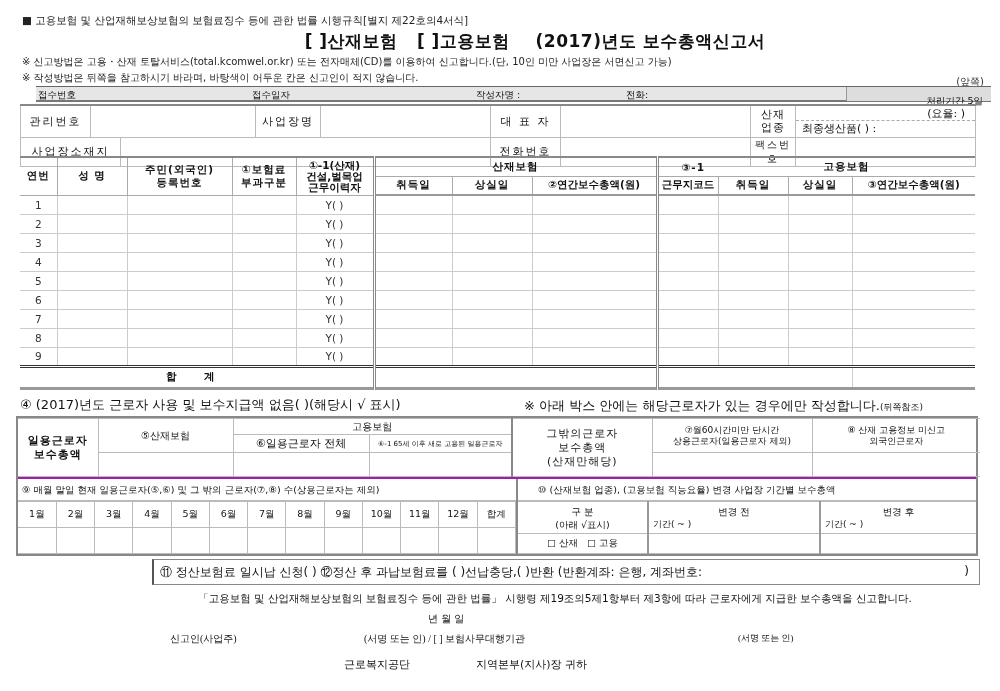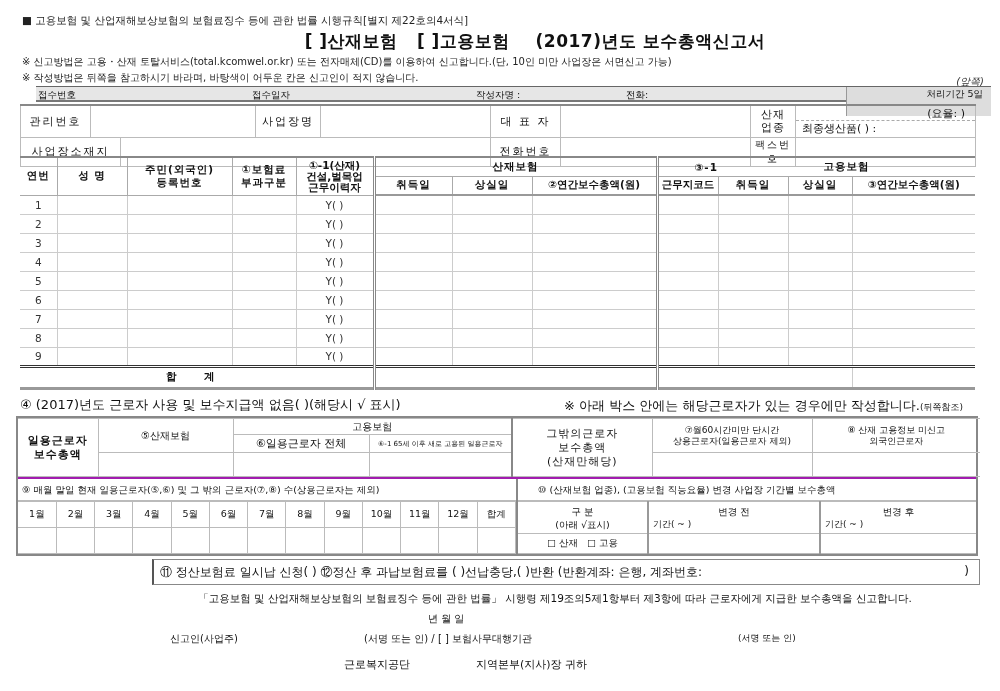--- a/index.html
+++ b/index.html
@@ -2,64 +2,64 @@
 <html><head>
 <meta charset="utf-8">
 <style>
   * { box-sizing: border-box; margin: 0; padding: 0; }
   html, body { width: 1000px; height: 691px; background: #fff; overflow: hidden; }
   body { font-family: "DejaVu Sans", "Liberation Sans", sans-serif; color: #111; position: relative; }
   .abs { position: absolute; }
   .t-law { left: 22px; top: 14px; font-size: 10.5px; color: #222; }
   .t-title { left: 0; width: 1000px; top: 30px; text-align: center; font-size: 17px; font-weight: bold; padding-left: 70px; letter-spacing: 0.5px; }
   .t-note { left: 22px; font-size: 10px; color: #222; }
-  .t-front { right: 16px; top: 75px; font-size: 10px; color: #333; font-style: italic; }
+  .t-front { right: 16px; top: 75px; font-size: 10px; color: #333; }
 
   table { border-collapse: collapse; table-layout: fixed; }
   td, th { font-weight: normal; }
 
   
   .receipt { position: absolute; left: 20px; top: 86px; width: 955px; height: 16px; background: #e6e6e6; border-top: 1px solid #666; border-bottom: 2px solid #777; font-size: 9.5px; margin-left: 16px; }
   .receipt span { position: absolute; top: 2px; }
-  .receipt .proc { right: 0; top: 0; height: 29px; width: 145px; background: #ddd; border-left: 1px solid #999; text-align: right; padding: 1px 8px 0 0; }
+  .receipt .proc { right: 0; top: 0; height: 14px; width: 145px; background: #ddd; border-left: 1px solid #999; text-align: right; padding: 8px 8px 0 0; }
 
   
   .info { position: absolute; left: 20px; top: 104px; width: 955px; font-size: 11px; font-weight: bold; border-top: 2px solid #888; }
   .info td { border: 1px solid #bbb; height: 19px; padding: 0 4px; }
   .info .lbl { text-align: center; letter-spacing: 2px; }
   .info .dash { border-bottom: 1px dashed #aaa; }
 
   
   .main { position: absolute; left: 20px; top: 156px; width: 955px; font-size: 10.5px; border-top: 2px solid #888; }
   .main td { border: 1px solid #ccc; text-align: center; height: 19px; }
   .main .hd td { font-weight: bold; font-size: 10.5px; letter-spacing: 1px; border-color: #aaa; }
   .main .hd2 td { border-bottom: 2px solid #999; }
   .main .vbar { border-left: 3px double #888 !important; }
   .main .row td { color: #333; }
   .main .sum td { border-top: 3px double #333; height: 22px; font-weight: bold; letter-spacing: 12px; border-bottom: 3px solid #999; }
   .main td:first-child { border-left: none; }
   .main td:last-child { border-right: none; }
 
   .sec4 { left: 20px; top: 396px; font-size: 13px; }
-  .sec4b { left: 524px; top: 397px; font-size: 13px; margin-left: 40px; }
+  .sec4b { left: 524px; top: 397px; font-size: 13px; }
   .sec4b small { font-size: 9px; }
 
   
   .box { position: absolute; left: 16px; top: 416px; width: 962px; border: 2px solid #888; font-size: 10px; }
   .box table { width: 100%; }
   .box td { border: 1px solid #bbb; text-align: center; }
   .b-small { font-size: 11px; }
   .b-bold { font-weight: bold; font-size: 11px; letter-spacing: 1px; }
 
   .month td { height: 26px; font-size: 9.5px; }
   .sec11 { position: absolute; left: 152px; top: 559px; width: 828px; height: 26px; border: 1px solid #888; border-left: 2px solid #555; font-size: 12px; padding: 4px 0 0 6px; }
   .sec11 .close { position: absolute; right: 10px; top: 4px; }
   .decl { left: 155px; top: 592px; font-size: 10.5px; width: 800px; text-align: center; }
   .date { top: 612px; font-size: 10px; }
-  .sign { top: 632px; font-size: 10px; }
+  .sign { top: 632px; font-size: 10px; font-family: Liberation Serif, serif; }
   .addr { top: 657px; font-size: 11px; }
 </style>
 </head>
 <body>
 
 <div class="abs t-law">■ 고용보험 및 산업재해보상보험의 보험료징수 등에 관한 법률 시행규칙[별지 제22호의4서식]</div>
 <div class="abs t-title">
   <span>[    ]산재보험</span>
   &nbsp;&nbsp;<span>[    ]고용보험</span>
   &nbsp;&nbsp;&nbsp;<span>(2017)년도 보수총액신고서</span>
@@ -134,21 +134,21 @@
     <td rowspan="2">연번</td>
     <td rowspan="2">성  명</td>
     <td rowspan="2" style="white-space:pre-line;line-height:13px">주민(외국인)
 등록번호</td>
     <td rowspan="2" style="white-space:pre-line;line-height:13px">①보험료
 부과구분</td>
     <td rowspan="2" style="white-space:pre-line;line-height:11px;letter-spacing:0">①-1(산재)
 건설,벌목업
 근무이력자</td>
     <td colspan="3" class="vbar">산재보험</td>
-    <td class="vbar" style="text-align:right;padding-left:10px;border-right:none">③-1</td>
+    <td class="vbar" style="text-align:center;padding-left:10px;border-right:none">③-1</td>
     <td colspan="3" style="border-left:none">고용보험</td>
   </tr>
   <tr class="hd hd2">
     <td class="vbar">취득일</td>
     <td>상실일</td>
     <td style="letter-spacing:0">②연간보수총액(원)</td>
     <td class="vbar" style="letter-spacing:0">근무지코드</td>
     <td>취득일</td>
     <td>상실일</td>
     <td style="letter-spacing:0">③연간보수총액(원)</td>

